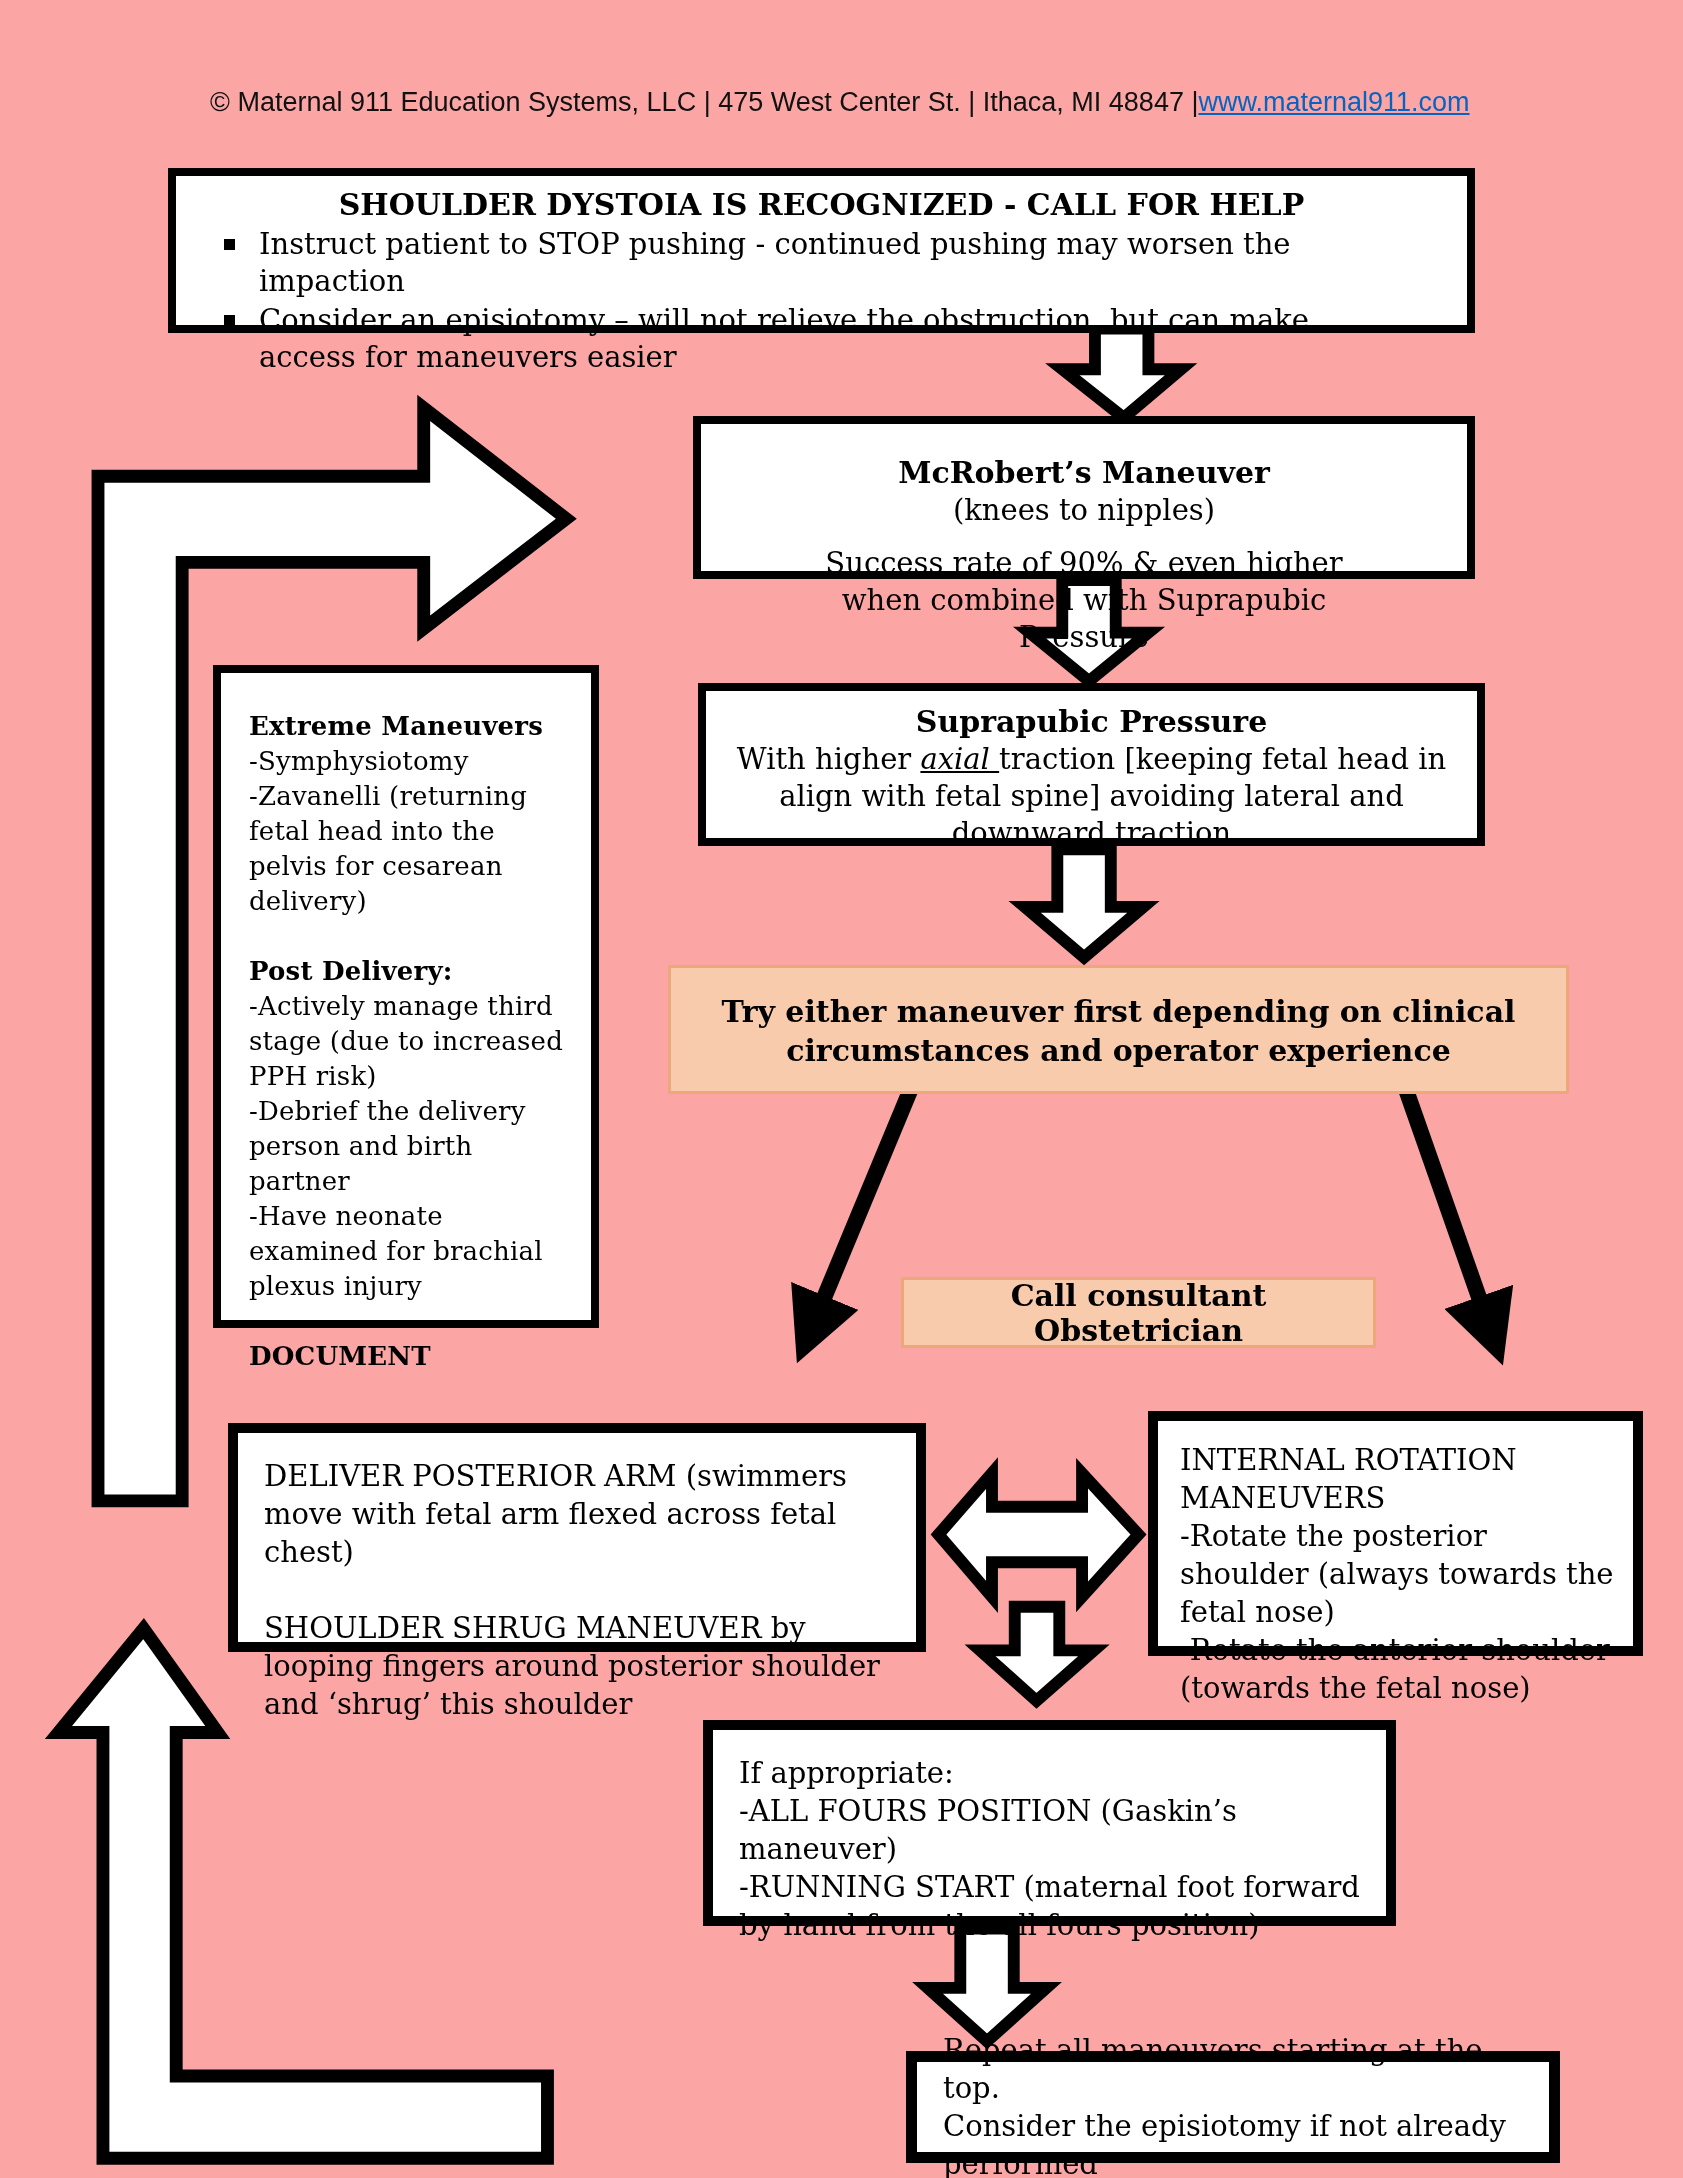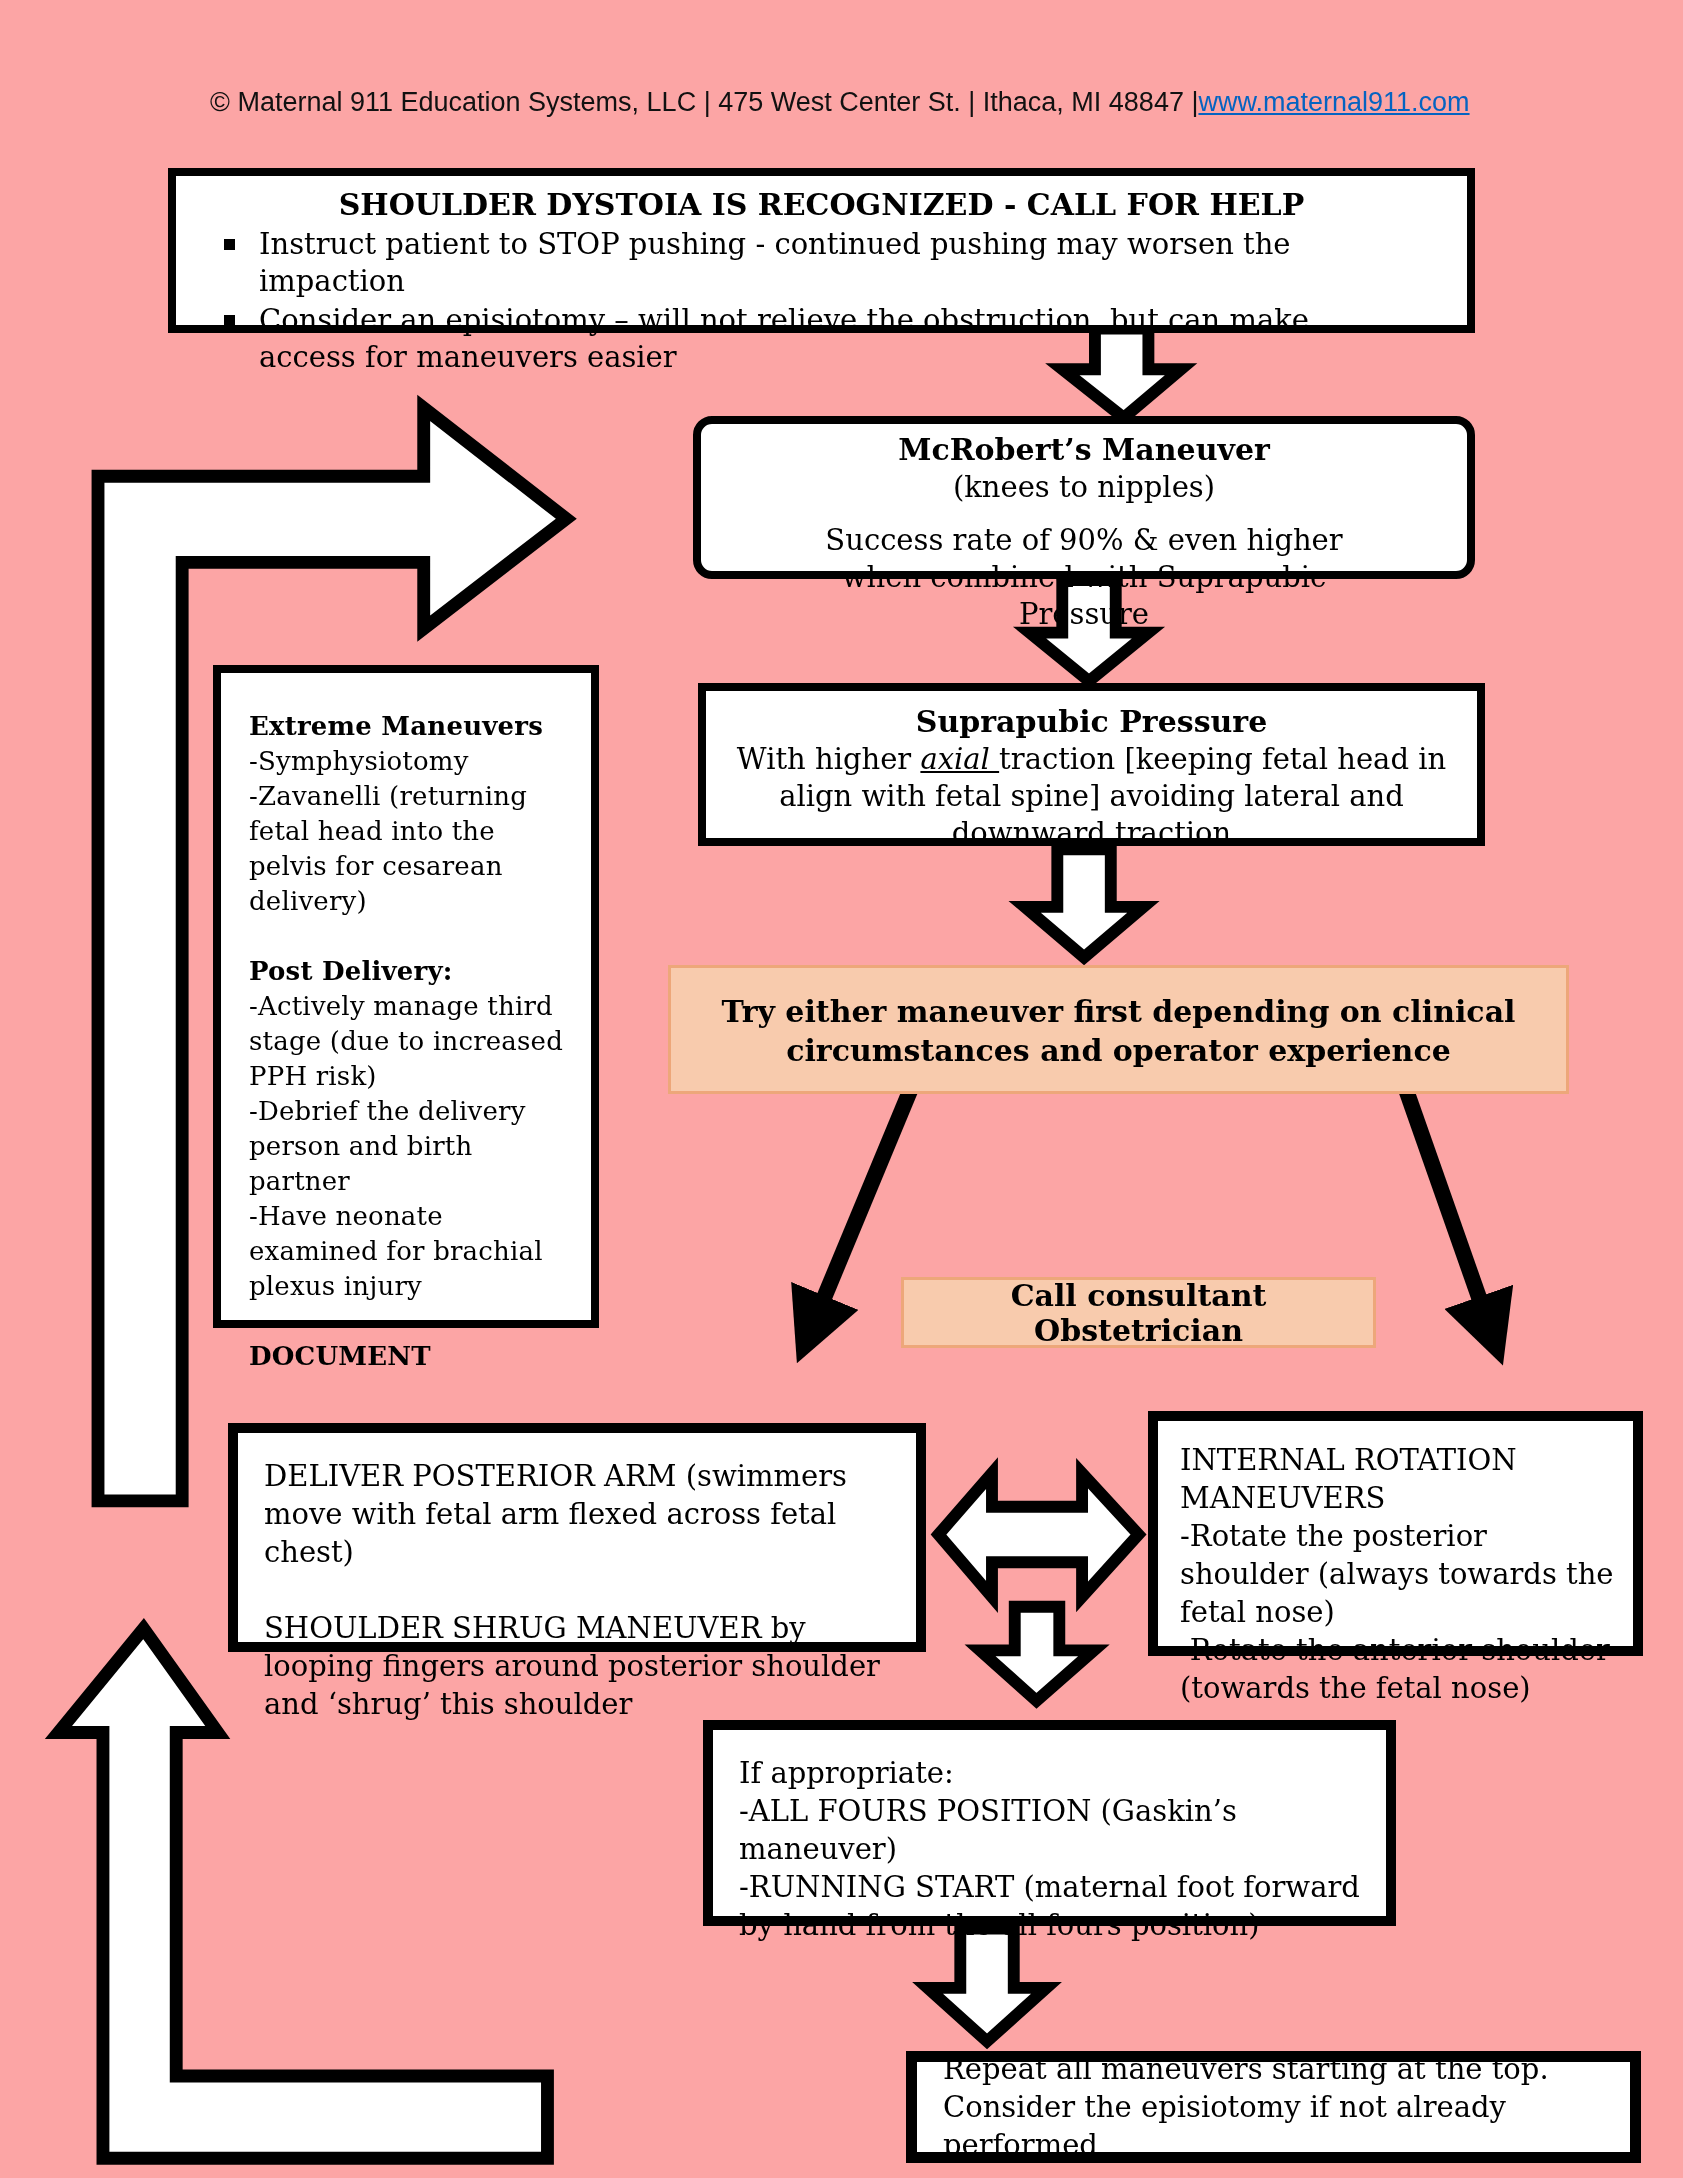--- a/index.html
+++ b/index.html
@@ -13,21 +13,21 @@
   .fbox{position:absolute;background:#fff;border:8px solid #000;box-sizing:border-box;}
   .fbox.thick{border-width:10px;}
   .center{text-align:center;}
   .t-title{font-weight:bold;font-size:30px;line-height:38px;}
   .t-line{font-size:29px;line-height:37px;}
   
   #box-recognized{padding:10px 30px 0 30px;}
   .bullet-row{display:flex;align-items:flex-start;font-size:29px;line-height:37px;margin-top:2px;}
   .bullet-sq{flex:0 0 auto;width:11px;height:11px;background:#000;margin:13px 24px 0 18px;}
   
-  #box-mcroberts{padding-top:7px;border-radius:19px;}
+  #box-mcroberts{padding-top:30px;}
   #box-mcroberts .t-wrap{max-width:584px;margin:16px auto;}
   #box-suprapubic{padding-top:12px;}
   #box-suprapubic .t-wrap{max-width:743px;margin:0 auto;font-size:29px;line-height:37px;}
   .em-underline{font-style:italic;text-decoration:underline;}
   
   .orange{position:absolute;background:#F8CBAD;border:3px solid #EDA77A;box-sizing:border-box;text-align:center;}
   #box-try{padding-top:24px;}
   #box-try .t-wrap{max-width:812px;margin:0 auto;font-weight:bold;font-size:30px;line-height:39px;}
   #box-call{display:flex;align-items:center;justify-content:center;font-weight:bold;font-size:30px;}
   
@@ -145,20 +145,20 @@
       <div>-Rotate the posterior shoulder (always towards the fetal nose)</div>
       <div>-Rotate the anterior shoulder (towards the fetal nose)</div>
     </div>
 
     <div class="fbox thick" id="box-if" style="left:703px;top:1720px;width:693px;height:206px;">
       <div>If appropriate:</div>
       <div>-ALL FOURS POSITION (Gaskin’s maneuver)</div>
       <div>-RUNNING START (maternal foot forward by hand from the all fours position)</div>
     </div>
 
-    <div class="fbox" id="box-repeat" style="left:906px;top:2051px;width:735px;height:112px;">
+    <div class="fbox" id="box-repeat" style="left:906px;top:2051px;width:654px;height:112px;">
       <div>Repeat all maneuvers starting at the top.</div>
       <div>Consider the episiotomy if not already performed</div>
     </div>
 
   </div>
 </div>
 
 
 </body></html>

